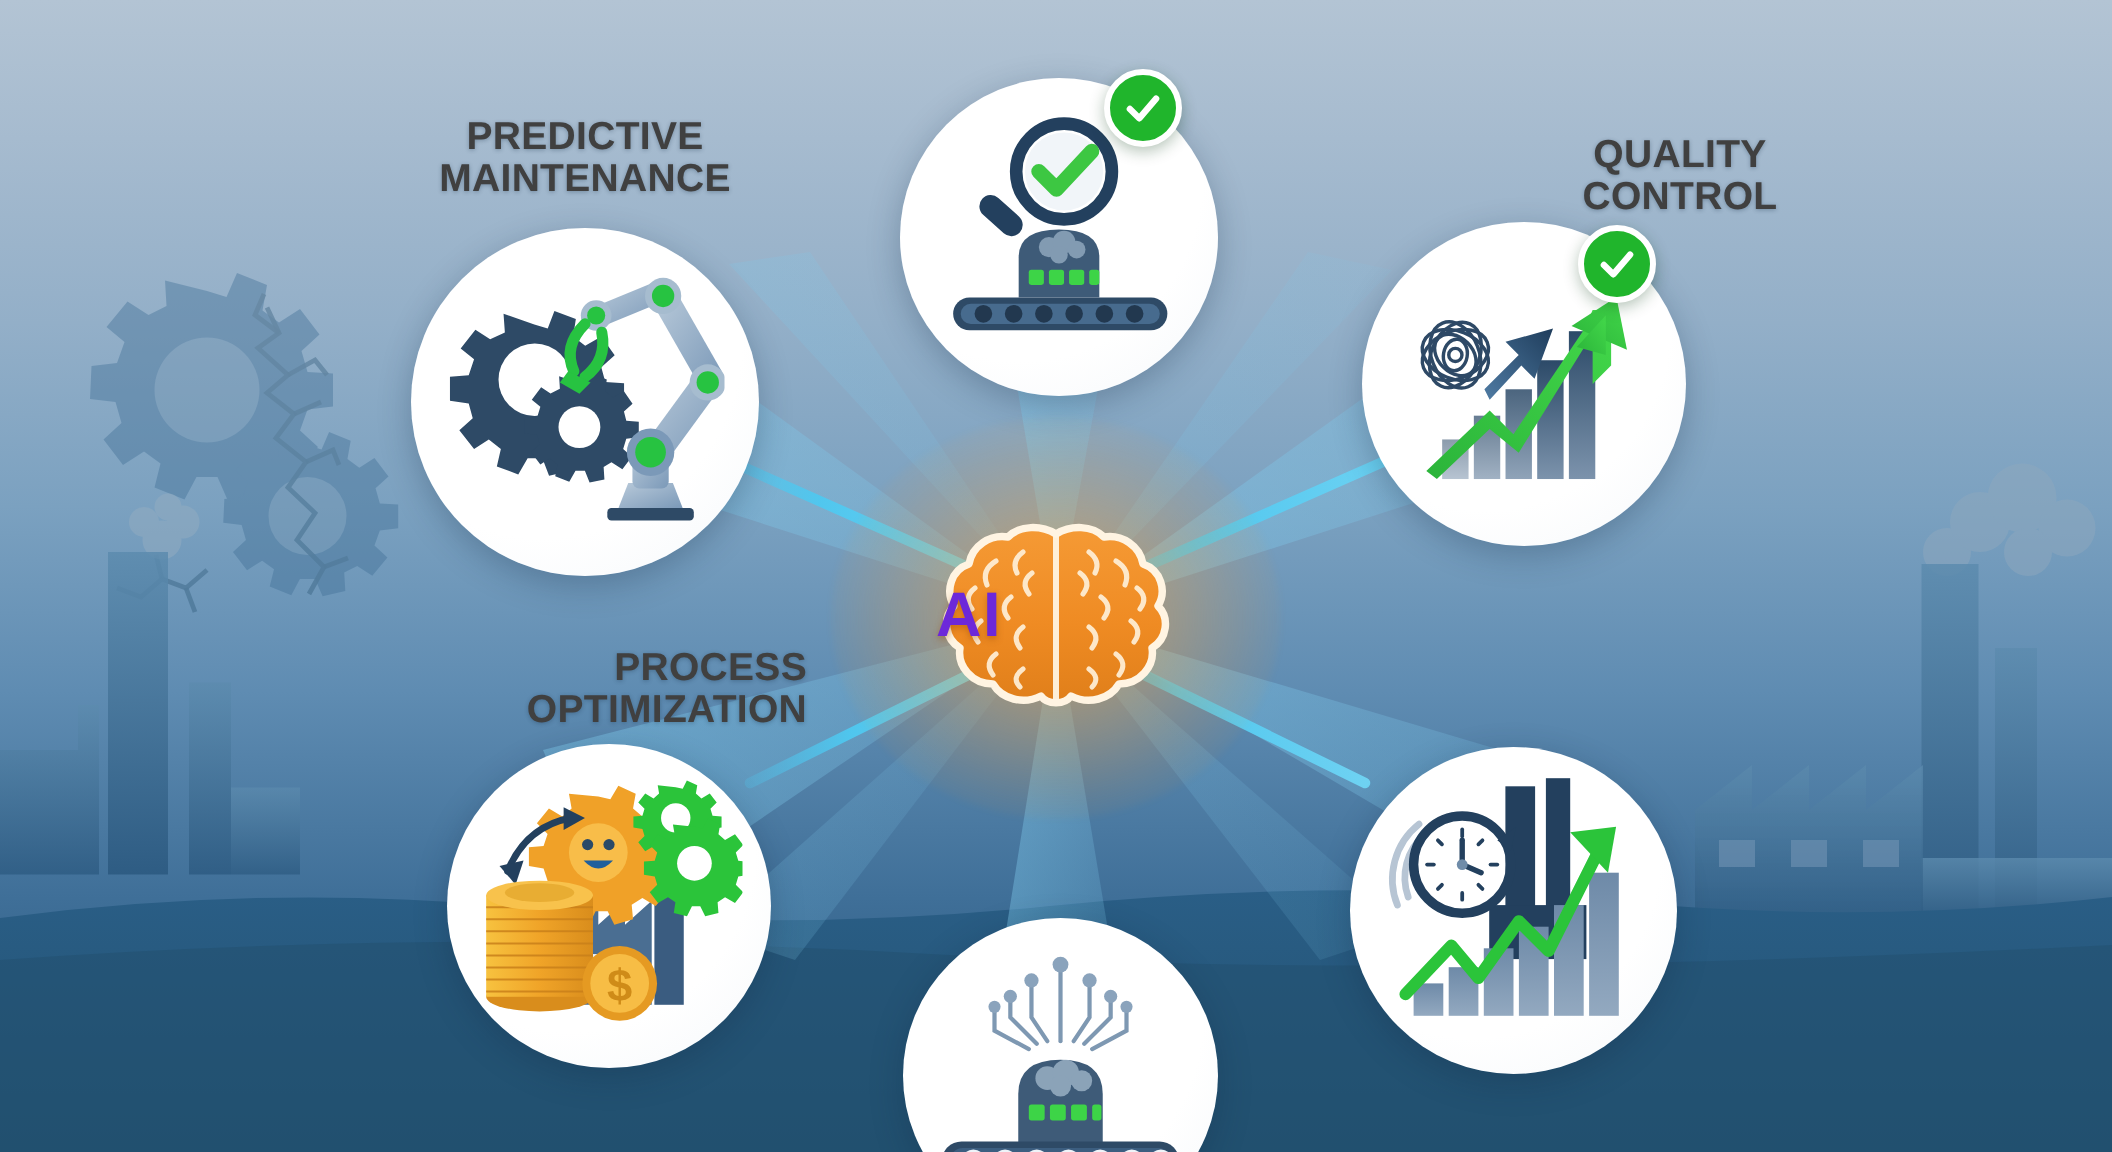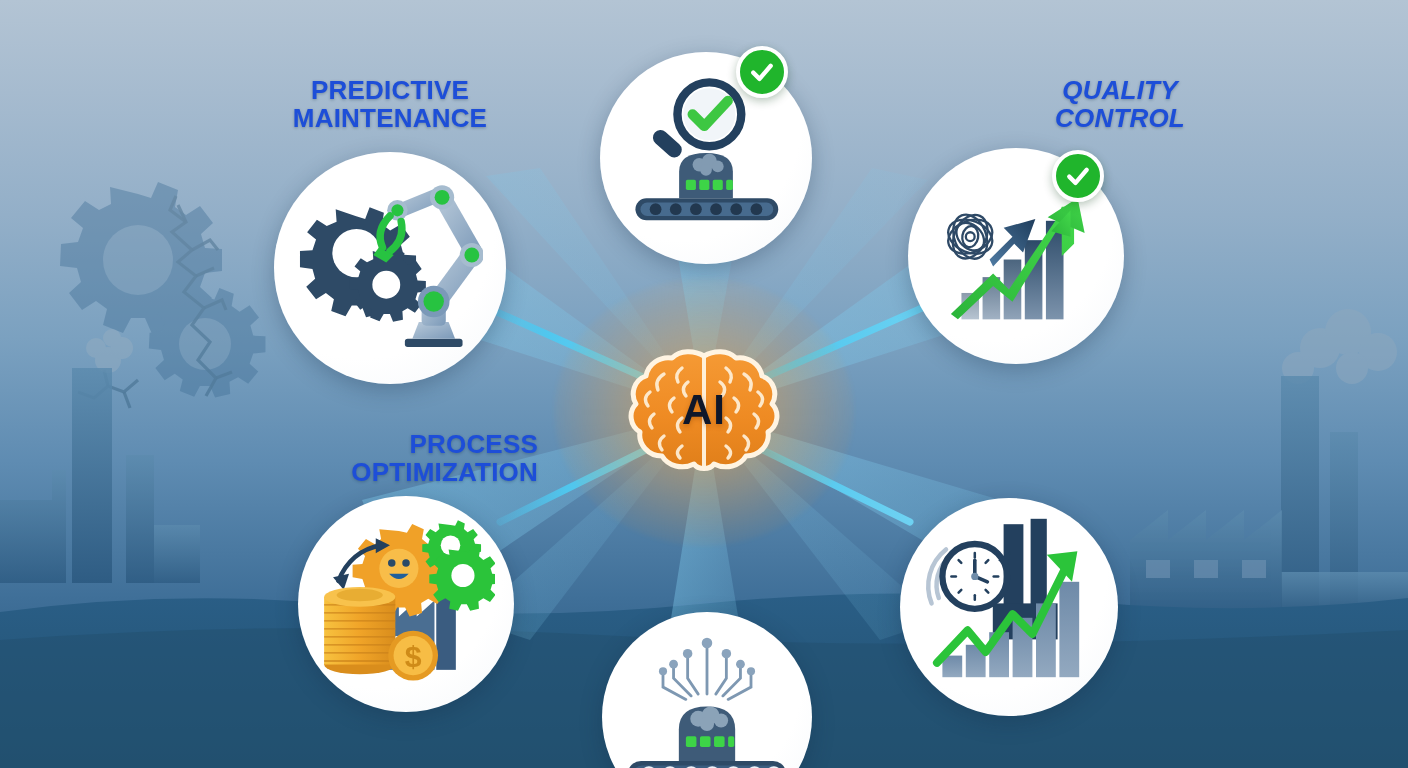--- a/index.html
+++ b/index.html
@@ -33,21 +33,21 @@
     position:absolute;
     border-radius:50%;
     background:radial-gradient(circle at 38% 32%, #ffffff 0%, #ffffff 62%, #f4f7fa 100%);
     box-shadow:0 6px 22px rgba(18,40,64,.28);
     display:flex; align-items:center; justify-content:center;
   }
   .node svg { display:block; }
 
   .label {
     position:absolute;
-    color:#1d4ed8;
+    color:#404040;
     font-weight:bold;
     font-size:26px;
     line-height:1.08;
     letter-spacing:.2px;
     text-align:center;
     text-shadow:0 1px 3px rgba(20,45,70,.33);
     white-space:pre-line;
     pointer-events:none;
   }
 
@@ -77,23 +77,22 @@
     background:radial-gradient(ellipse at center,
       rgba(255,170,60,.62) 0%,
       rgba(255,160,50,.34) 34%,
       rgba(255,150,40,.14) 58%,
       rgba(255,150,40,0) 76%);
     filter:blur(2px);
   }
   #hub .brainwrap { position:relative; width:160px; height:128px; }
   #hub .ai-text {
     position:absolute; left:0; right:0; top:38px;
-    text-align:center;
     font-size:42px; font-weight:bold;
-    color:#0f172a;
+    color:#6d28d9;
     letter-spacing:1px;
     text-shadow:0 2px 5px rgba(150,70,0,.45);
     pointer-events:none;
   }
 </style>
 </head>
 <body>
 
 <div id="stage">
 
@@ -349,21 +348,21 @@
         <ellipse cx="48" cy="78" rx="12" ry="9" transform="rotate(100 48 78)"></ellipse>
         <circle cx="48" cy="78" r="5"></circle>
       </g>
     </svg>
     <div class="badge" style="left:144px; top:2px;">
       <svg viewBox="0 0 24 24">
         <path d="M5 12.5 L10 17.5 L19 7" fill="none" stroke="#ffffff" stroke-width="3.4" stroke-linecap="round" stroke-linejoin="round"></path>
       </svg>
     </div>
   </div>
-  <div class="label" style="left:970px; top:76px; width:300px;font-style:italic;">QUALITY
+  <div class="label" style="left:970px; top:88px; width:300px;">QUALITY
 CONTROL</div>
 
   <div class="node" style="left:298px; top:496px; width:216px; height:216px;">
     <svg viewBox="0 0 200 200" width="178" height="178">
       <defs>
         <linearGradient id="coinG" x1="0" y1="0" x2="1" y2="0">
           <stop offset="0%" stop-color="#f7c23f"></stop>
           <stop offset="50%" stop-color="#f0a428"></stop>
           <stop offset="100%" stop-color="#d98d1c"></stop>
         </linearGradient>

